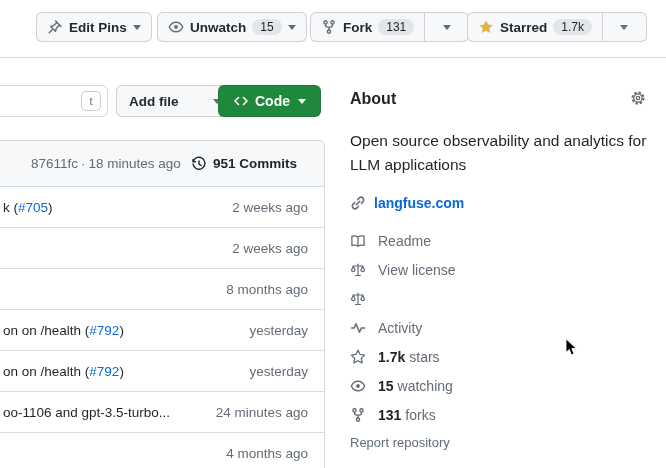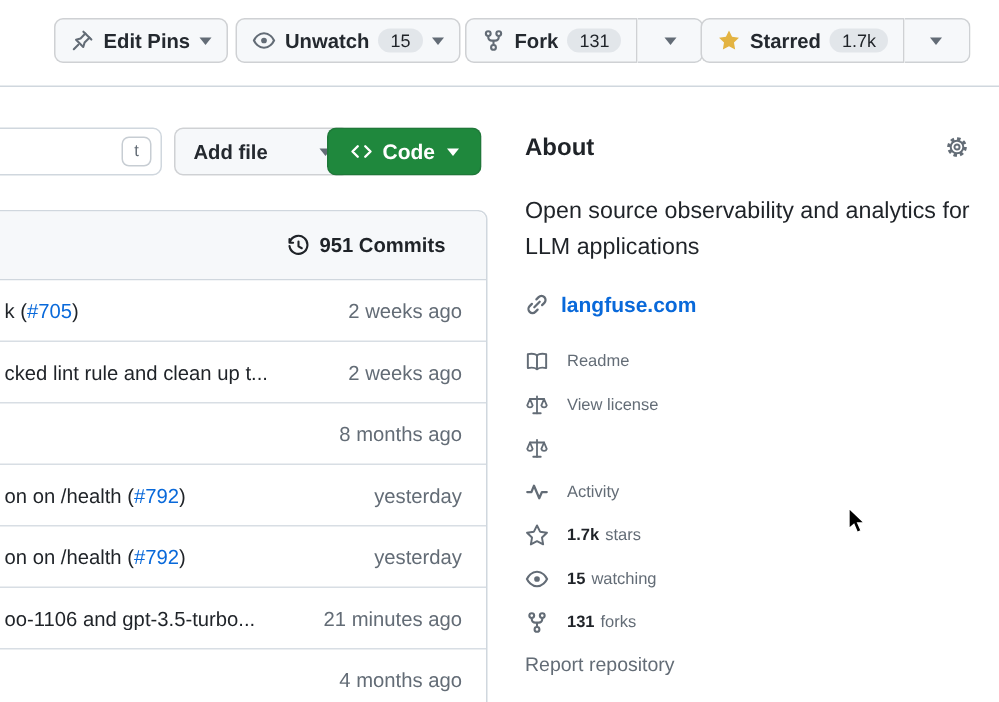--- a/index.html
+++ b/index.html
@@ -87,21 +87,21 @@
   
   .about { position:absolute; left:350px; top:85px; width:302px; }
   .about-header { position:relative; margin-top:5px; }
   .about-title { font-size:16px; font-weight:700; color:#1f2328; }
   .gear { position:absolute; right:6px; top:0; cursor:pointer; display:flex; }
   .about-desc { margin-top:21px; font-size:15.5px; line-height:24px; color:#1f2328; }
   .about-site { margin-top:18px; display:flex; align-items:center; height:16px; }
   .about-site .ic { display:flex; margin-right:8px; }
   .about-site a { font-size:14px; font-weight:700; color:#0969da; text-decoration:none; cursor:pointer; }
   .about-links { list-style:none; margin-top:15px; }
-  .about-links li { display:flex; align-items:center; height:29px; color:#636c76; font-size:11px; cursor:pointer; }
+  .about-links li { display:flex; align-items:center; height:29px; color:#636c76; font-size:14px; cursor:pointer; }
   .about-links li .ic { display:flex; width:16px; margin-right:12px; }
   .about-links li b { color:#1f2328; font-weight:700; margin-right:4px; }
   .report-link { margin-top:6px; font-size:13px; color:#636c76; cursor:pointer; }
 
   .mouse-cursor { position:absolute; left:565px; top:338px; pointer-events:none; }
 </style>
 </head>
 <body>
 
 <div class="screen">
@@ -188,57 +188,59 @@
       <svg viewBox="0 0 16 16" width="16" height="16">
           <path fill="none" stroke="#fff" stroke-width="1.6" stroke-linecap="round" stroke-linejoin="round" d="M5.5 4.5L2 8l3.5 3.5M10.5 4.5L14 8l-3.5 3.5"></path>
         </svg>
     </span>
     <span class="lbl">Code</span>
     <span class="caret white"></span>
   </div>
 
   <div class="file-table">
     <div class="table-header">
+      <span class="commit-meta">
+        <span>87611fc</span><span>·</span><span>18 minutes ago</span>
+      </span>
       <span class="commits-link">
         <span class="ic">
           <svg viewBox="0 0 16 16" width="16" height="16">
               <g fill="none" stroke="#1f2328" stroke-width="1.4" stroke-linecap="round" stroke-linejoin="round">
                 <path d="M2.3 5.2A6 6 0 1 1 2 8"></path>
                 <path d="M2 3.4v2.4h2.4"></path>
                 <path d="M8 5v3.2l2.2 1.3"></path>
               </g>
             </svg>
         </span>
         <span>951 Commits</span>
       </span>
     </div>
 
     <div class="file-row">
       <span class="commit-message"><span>k (</span><a class="pr-link">#705</a><span>)</span></span>
       <span class="commit-age">2 weeks ago</span>
     </div>
     <div class="file-row">
-      <span class="commit-message"><span>cked lint rule and clean up t...</span><a class="pr-link"></a><span></span></span>
       <span class="commit-age">2 weeks ago</span>
     </div>
     <div class="file-row">
       <span class="commit-message"><span></span><a class="pr-link"></a><span></span></span>
       <span class="commit-age">8 months ago</span>
     </div>
     <div class="file-row">
       <span class="commit-message"><span>on on /health (</span><a class="pr-link">#792</a><span>)</span></span>
       <span class="commit-age">yesterday</span>
     </div>
     <div class="file-row">
       <span class="commit-message"><span>on on /health (</span><a class="pr-link">#792</a><span>)</span></span>
       <span class="commit-age">yesterday</span>
     </div>
     <div class="file-row">
       <span class="commit-message"><span>oo-1106 and gpt-3.5-turbo...</span><a class="pr-link"></a><span></span></span>
-      <span class="commit-age">21 minutes ago</span>
+      <span class="commit-age">24 minutes ago</span>
     </div>
     <div class="file-row">
       <span class="commit-message"><span></span><a class="pr-link"></a><span></span></span>
       <span class="commit-age">4 months ago</span>
     </div>
   </div>
 
   <div class="about">
     <div class="about-header">
       <span class="about-title">About</span>

